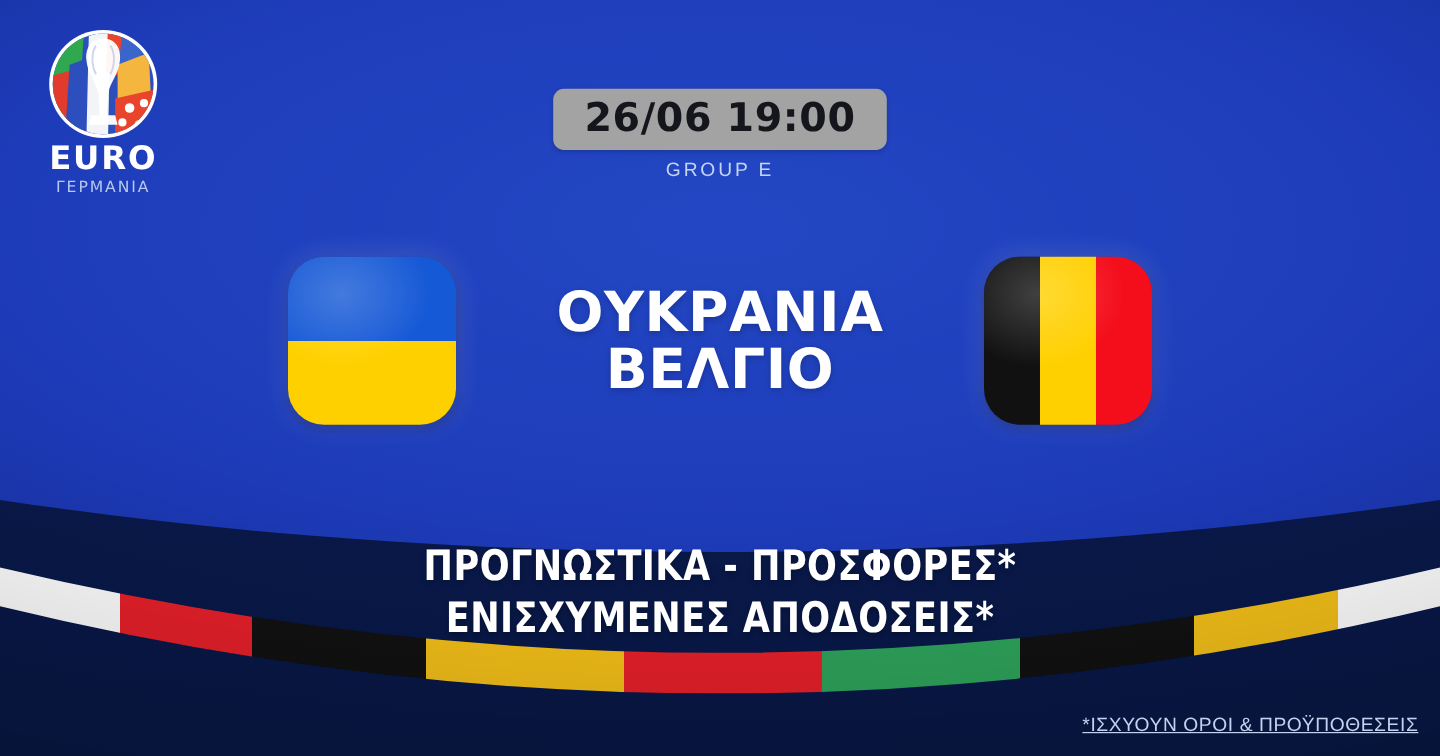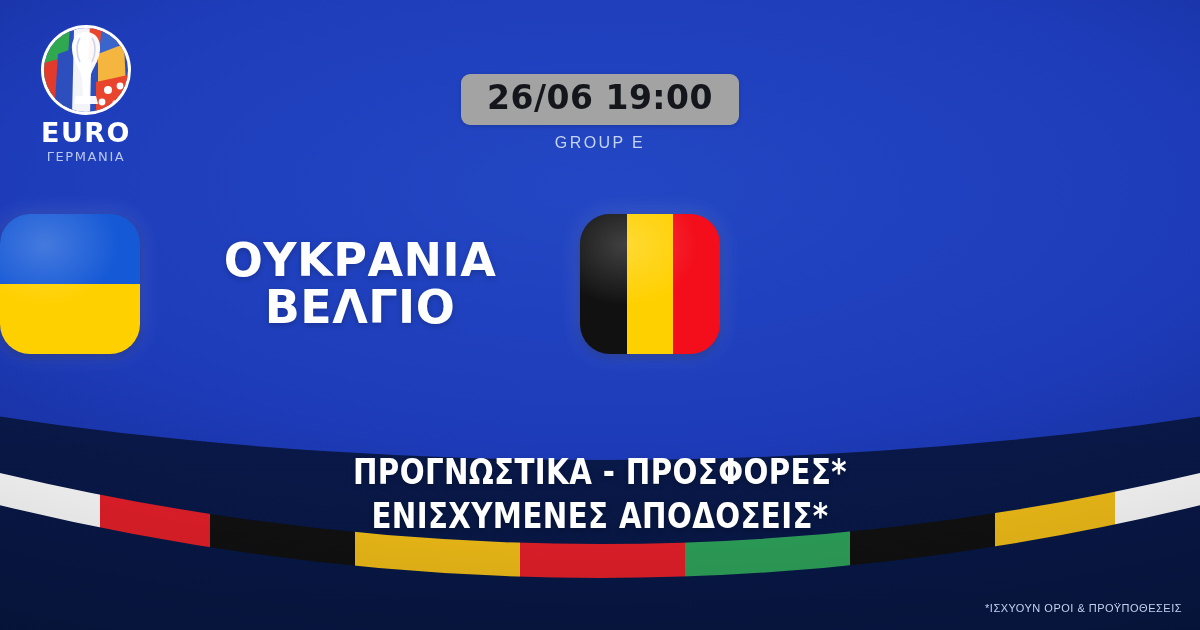--- a/index.html
+++ b/index.html
@@ -56,21 +56,21 @@
     box-shadow:0 1px 4px rgba(0,0,0,0.18);
   }
   .group-label{
     margin-top:9px;color:#c5d4f2;font-size:16px;letter-spacing:2.4px;
     font-family:"Liberation Sans",sans-serif;font-weight:400;
   }
 
   
   .match{
     position:absolute;left:0;top:196px;width:1200px;height:176px;
-    display:flex;align-items:center;
+    display:flex;align-items:center;justify-content:center;
   }
   .flag{
     width:140px;height:140px;border-radius:30px;overflow:hidden;position:relative;
     box-shadow:0 0 22px rgba(255,255,255,0.16), 0 3px 10px rgba(0,0,0,0.28);
     flex:0 0 auto;
   }
   .flag-ua{background:linear-gradient(180deg,#1659d6 0%,#1659d6 50%,#ffd000 50%,#ffd000 100%);}
   .flag-be{background:linear-gradient(90deg,#111111 0%,#111111 33.34%,#ffd000 33.34%,#ffd000 66.67%,#f40d1a 66.67%,#f40d1a 100%);}
   .flag-gloss{
     position:absolute;inset:0;border-radius:30px;
@@ -106,22 +106,23 @@
   }
   .promo-line{
     font-size:35px;line-height:1.27;letter-spacing:0.4px;
     transform:scaleX(0.93);transform-origin:center;
     text-shadow:0 2px 5px rgba(0,0,0,0.25);
   }
 
   
   .terms{
     position:absolute;right:18px;bottom:16px;
-    color:#c3d2f0;font-size:11px;letter-spacing:0.5px;
+    color:#c3d2f0;font-size:16px;letter-spacing:0.5px;
     font-family:"Liberation Sans",sans-serif;
+    text-decoration:underline;
   }
 </style>
 </head>
 <body>
 
 <div class="stage">
 
   <div class="bg-bottom"></div>
   <div class="bg-top"></div>
 

